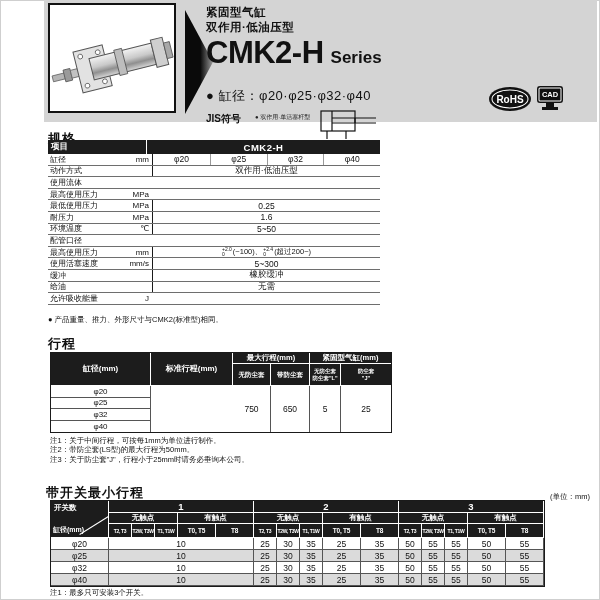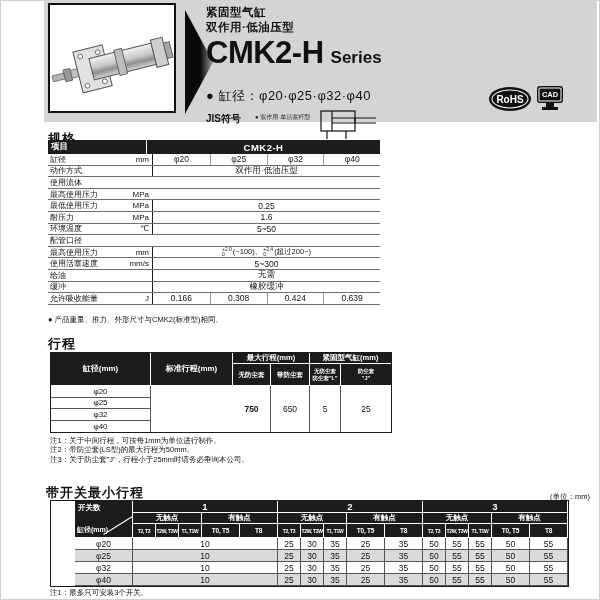--- a/index.html
+++ b/index.html
@@ -74,21 +74,21 @@
   .nb{border-bottom:none;}
   .nr{border-right:none;}
   .stroke-notes{position:absolute;left:50px;top:436px;font-size:7.5px;line-height:1.25;}
   
   .switch-head-row{position:absolute;left:46px;top:484px;width:544px;display:flex;
                    justify-content:space-between;align-items:flex-end;}
   .unit-note{font-size:7.5px;}
   .switch-grid{position:absolute;left:50px;top:500px;display:grid;
      grid-template-columns:58px repeat(3,23px 23px 23px 38px 38px);
      grid-template-rows:12px 11px 14px repeat(4,12px);
-     border:1px solid #1a1a1a;background:#fff;padding-left:24px;}
+     border:1px solid #1a1a1a;background:#fff;}
   .swh{background:#1c1c1c;color:#fff;display:flex;align-items:center;justify-content:center;
        border-right:1px solid #fff;border-bottom:1px solid #fff;font-weight:bold;font-size:7.5px;}
   .sw-count{font-size:9.5px;}
   .sw-model{font-size:6.5px;letter-spacing:-.2px;}
   .sw-sm{font-size:5px;letter-spacing:-.3px;}
   .sw-corner{grid-area:1/1/4/2;background:#1c1c1c;position:relative;
              border-right:1px solid #fff;border-bottom:1px solid #fff;}
   .sw-corner-top{position:absolute;top:2px;left:3px;color:#fff;font-size:7.5px;font-weight:bold;}
   .sw-corner-bot{position:absolute;bottom:2px;left:2px;color:#fff;font-size:7px;font-weight:bold;}
   .sw-diag{position:absolute;right:-3px;bottom:11px;width:34px;height:1px;background:#fff;
@@ -242,42 +242,36 @@
           </div>
         </div>
         <div class="spec-row">
           <div class="spec-label">使用活塞速度</div>
           <div class="spec-unit">mm/s</div>
           <div class="spec-vals">
             <div class="spec-merged">5~300</div>
           </div>
         </div>
         <div class="spec-row">
+          <div class="spec-label">缓冲</div>
+          <div class="spec-unit"></div>
+          <div class="spec-vals">
+            <div class="spec-merged">橡胶缓冲</div>
+          </div>
+        </div>
+        <div class="spec-row">
           <div class="spec-label">给油</div>
           <div class="spec-unit"></div>
           <div class="spec-vals">
             <div class="spec-merged">无需</div>
-          </div>
-        </div>
-        <div class="spec-row">
-          <div class="spec-label">缓冲</div>
-          <div class="spec-unit"></div>
-          <div class="spec-vals">
-            <div class="spec-merged">橡胶缓冲</div>
           </div>
         </div>
         <div class="spec-row">
           <div class="spec-label">允许吸收能量</div>
           <div class="spec-unit">J</div>
-          <div class="spec-vals">
-            <div class="spec-vcell">0.166</div>
-            <div class="spec-vcell bl">0.308</div>
-            <div class="spec-vcell bl">0.424</div>
-            <div class="spec-vcell bl">0.639</div>
-          </div>
         </div>
       </div>
   </div>
   <div class="spec-note">● 产品重量、推力、外形尺寸与CMK2(标准型)相同。</div>
 
   <div class="sec-h" style="top:335px">行程</div>
   <div class="stroke-grid" id="stroke-table">
     <div class="sth st-bore-h">缸径(mm)</div>
     <div class="sth st-std-h">标准行程(mm)</div>
     <div class="sth st-max-h">最大行程(mm)</div>
@@ -285,21 +279,21 @@
     <div class="sth st-max-s1">无防尘套</div>
     <div class="sth st-max-s2">带防尘套</div>
     <div class="sth st-min-s1 pre">无防尘套
 防尘套"L"</div>
     <div class="sth st-min-s2 pre">防尘套
 "J"</div>
   <div class="stb stb-bore" style="grid-area: 3 / 1 / 4 / 2;">φ20</div>
       <div class="stb stb-bore" style="grid-area: 4 / 1 / 5 / 2;">φ25</div>
       <div class="stb stb-bore" style="grid-area: 5 / 1 / 6 / 2;">φ32</div>
       <div class="stb stb-bore nb" style="grid-area: 6 / 1 / 7 / 2;">φ40</div>
-      <div class="stb nb" style="grid-area: 3 / 3 / 7 / 4; font-weight: bold;">750</div>
+      <div class="stb nb" style="grid-area: 3 / 3 / 7 / 4;">750</div>
       <div class="stb nb" style="grid-area: 3 / 4 / 7 / 5;">650</div>
       <div class="stb nb" style="grid-area: 3 / 5 / 7 / 6;">5</div>
       <div class="stb nb nr" style="grid-area: 3 / 6 / 7 / 7;">25</div>
     </div>
   <div class="stroke-notes">
     <div>注1：关于中间行程，可按每1mm为单位进行制作。</div>
     <div>注2：带防尘套(LS型)的最大行程为50mm。</div>
     <div>注3：关于防尘套"J"，行程小于25mm时请务必垂询本公司。</div>
   </div>
 

